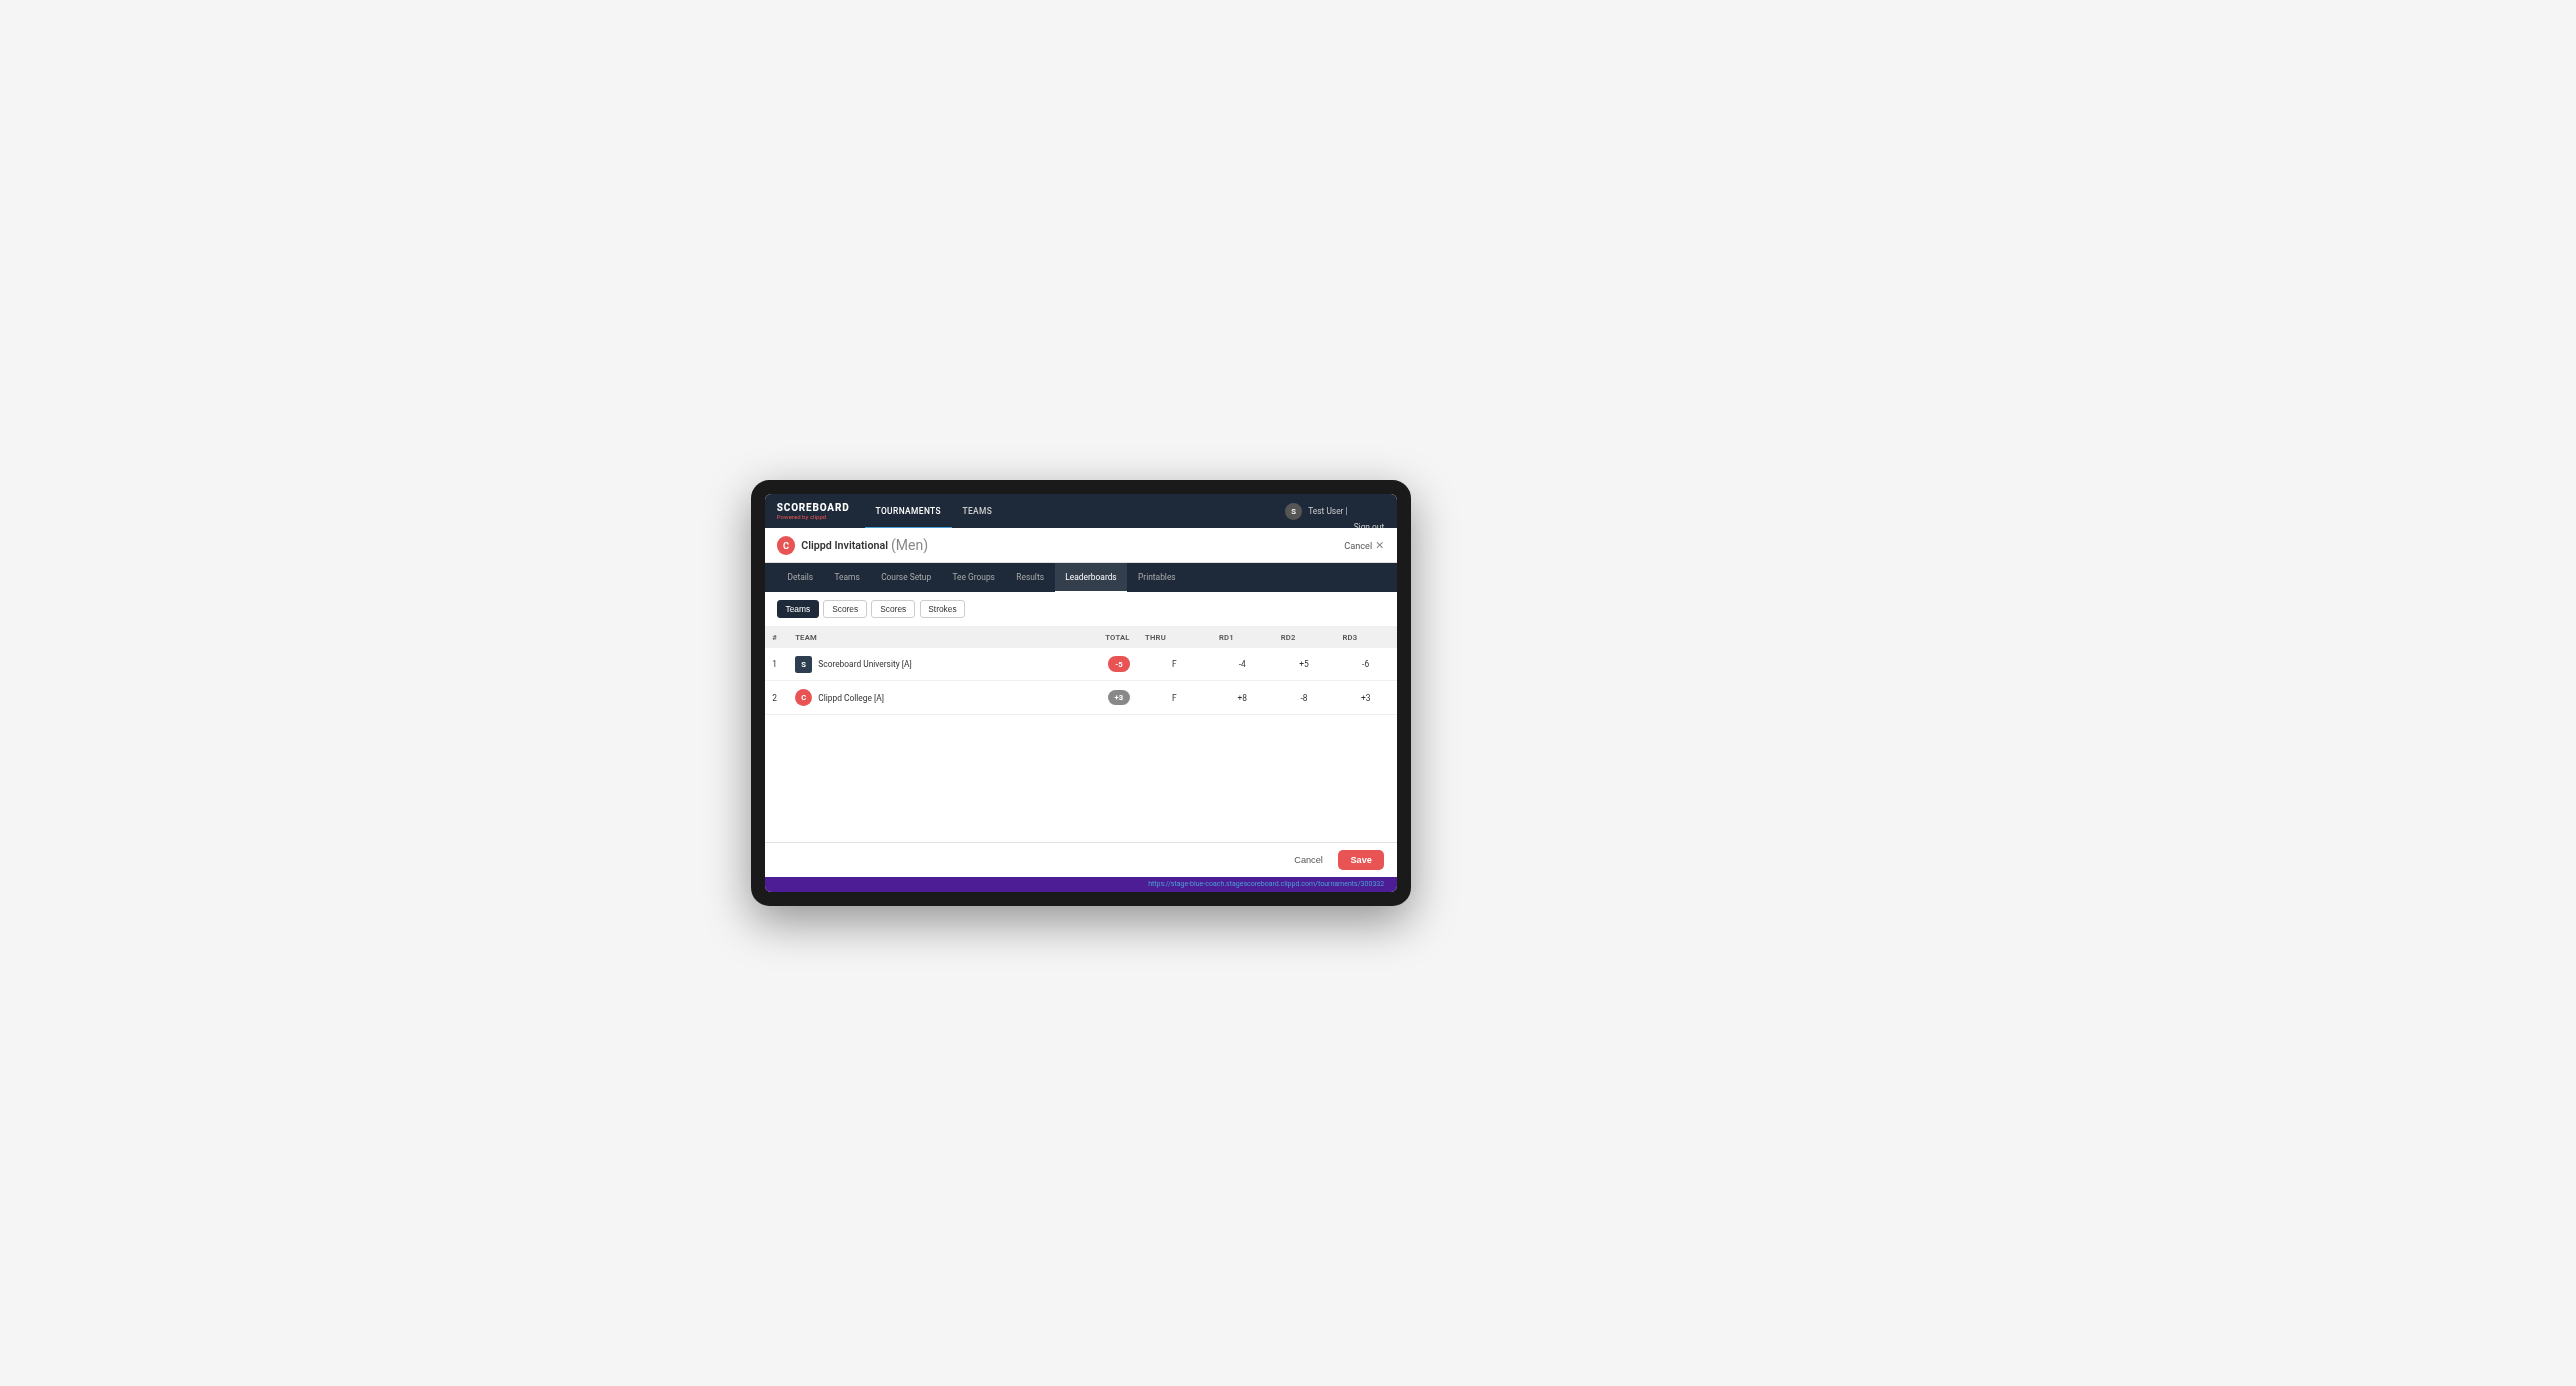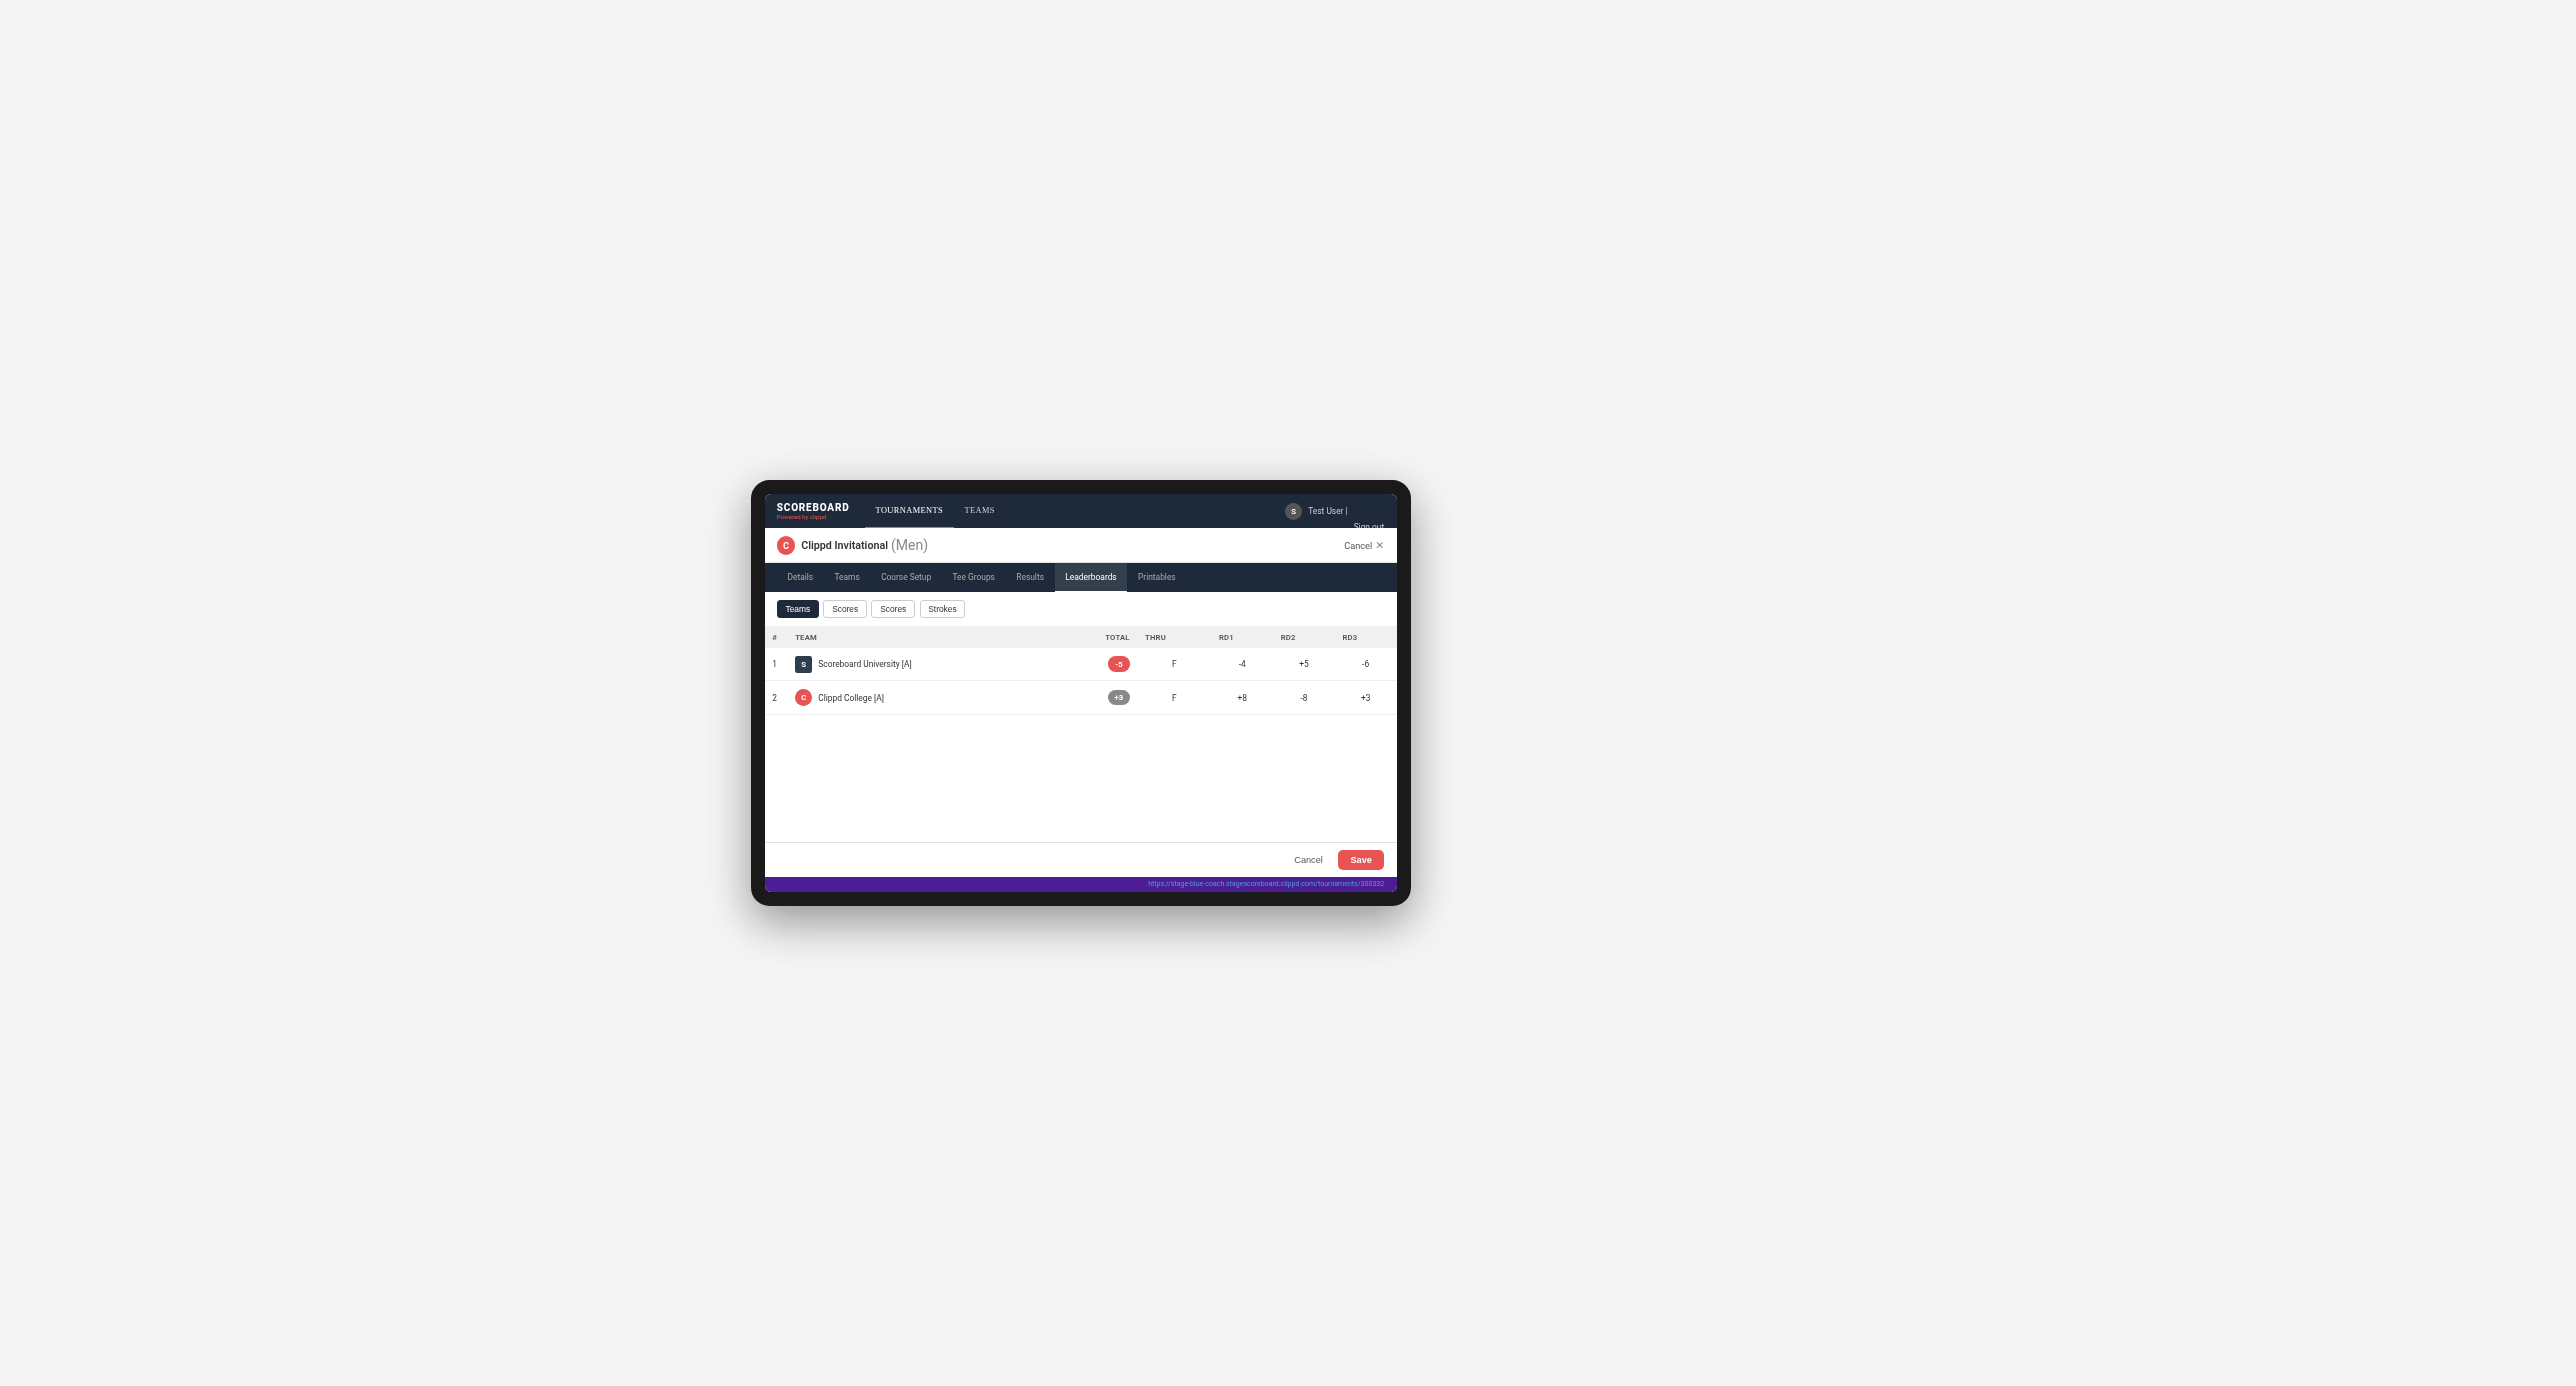--- a/index.html
+++ b/index.html
@@ -83,21 +83,20 @@
       color: #ccc;
       font-size: 8.4px;
       font-weight: 500;
       padding: 0 10.7px;
       display: flex;
       align-items: center;
       cursor: pointer;
       text-transform: uppercase;
       letter-spacing: 0.4px;
       border-bottom: 1.5px solid transparent;
-      font-family: Liberation Serif, serif;
     }
     .nav-link.active {
       color: #fff;
       border-bottom-color: #4a9fd4;
     }
     .nav-right {
       display: flex;
       align-items: center;
       gap: 6.1px;
       margin-left: auto;

